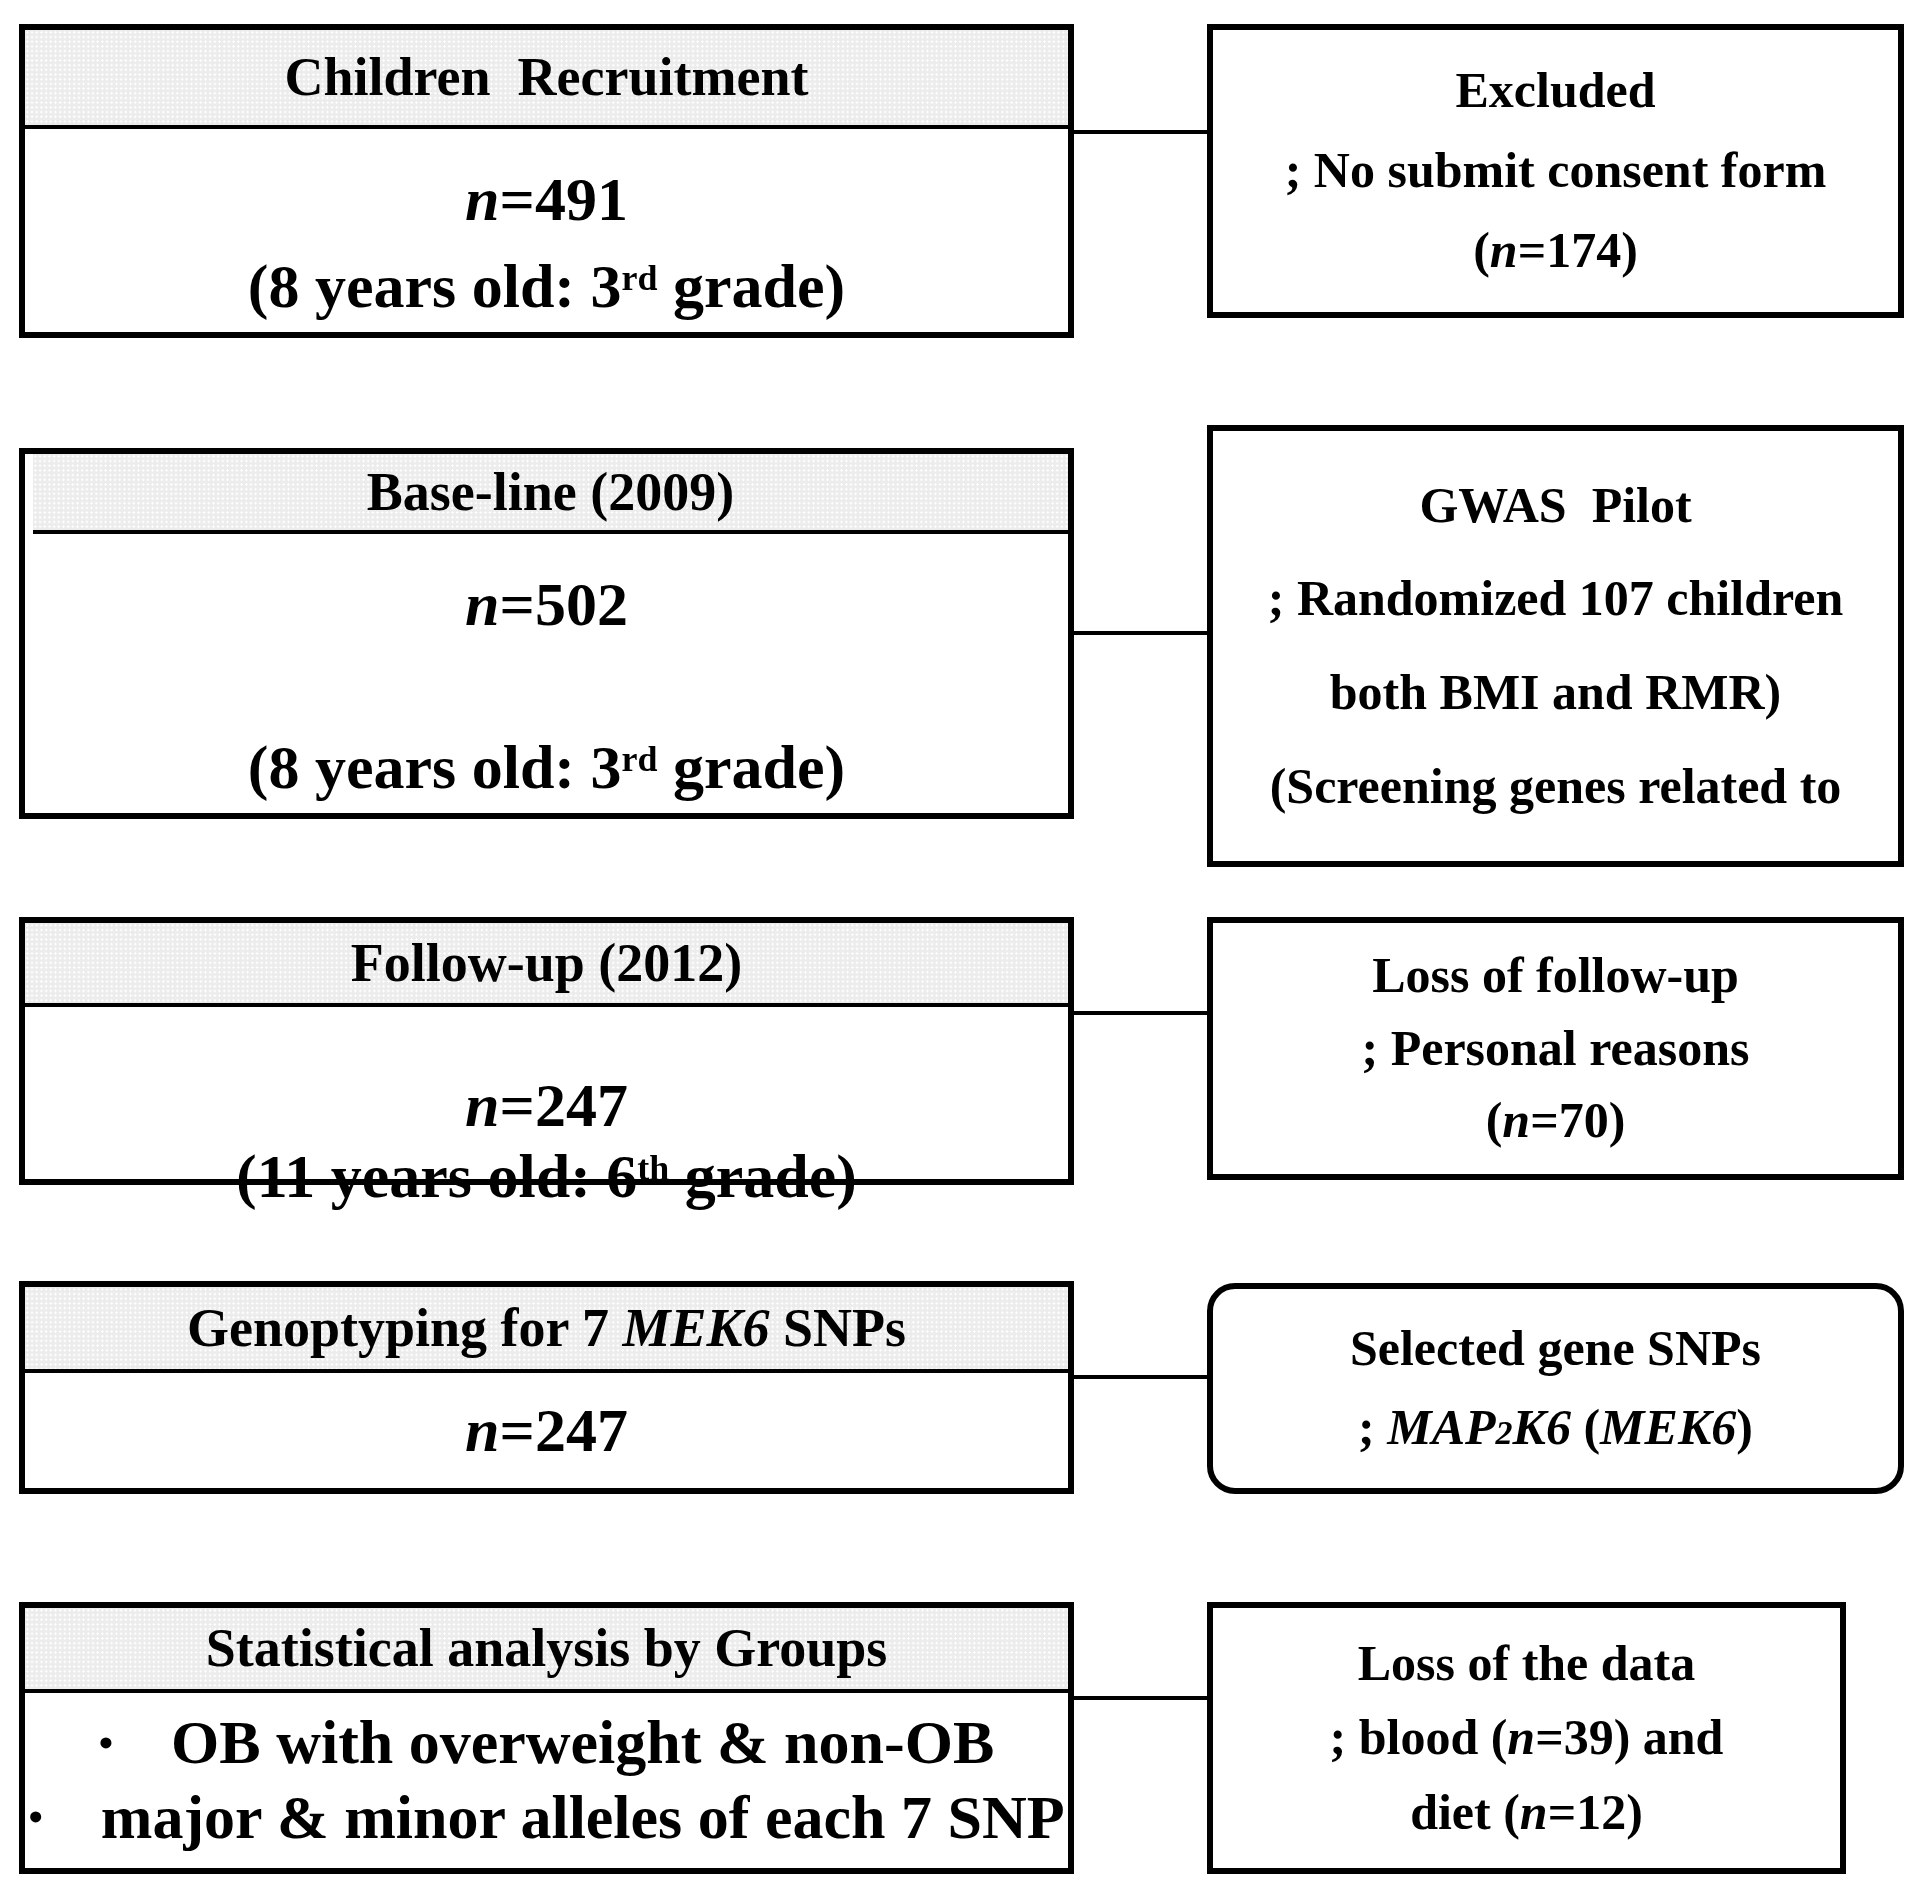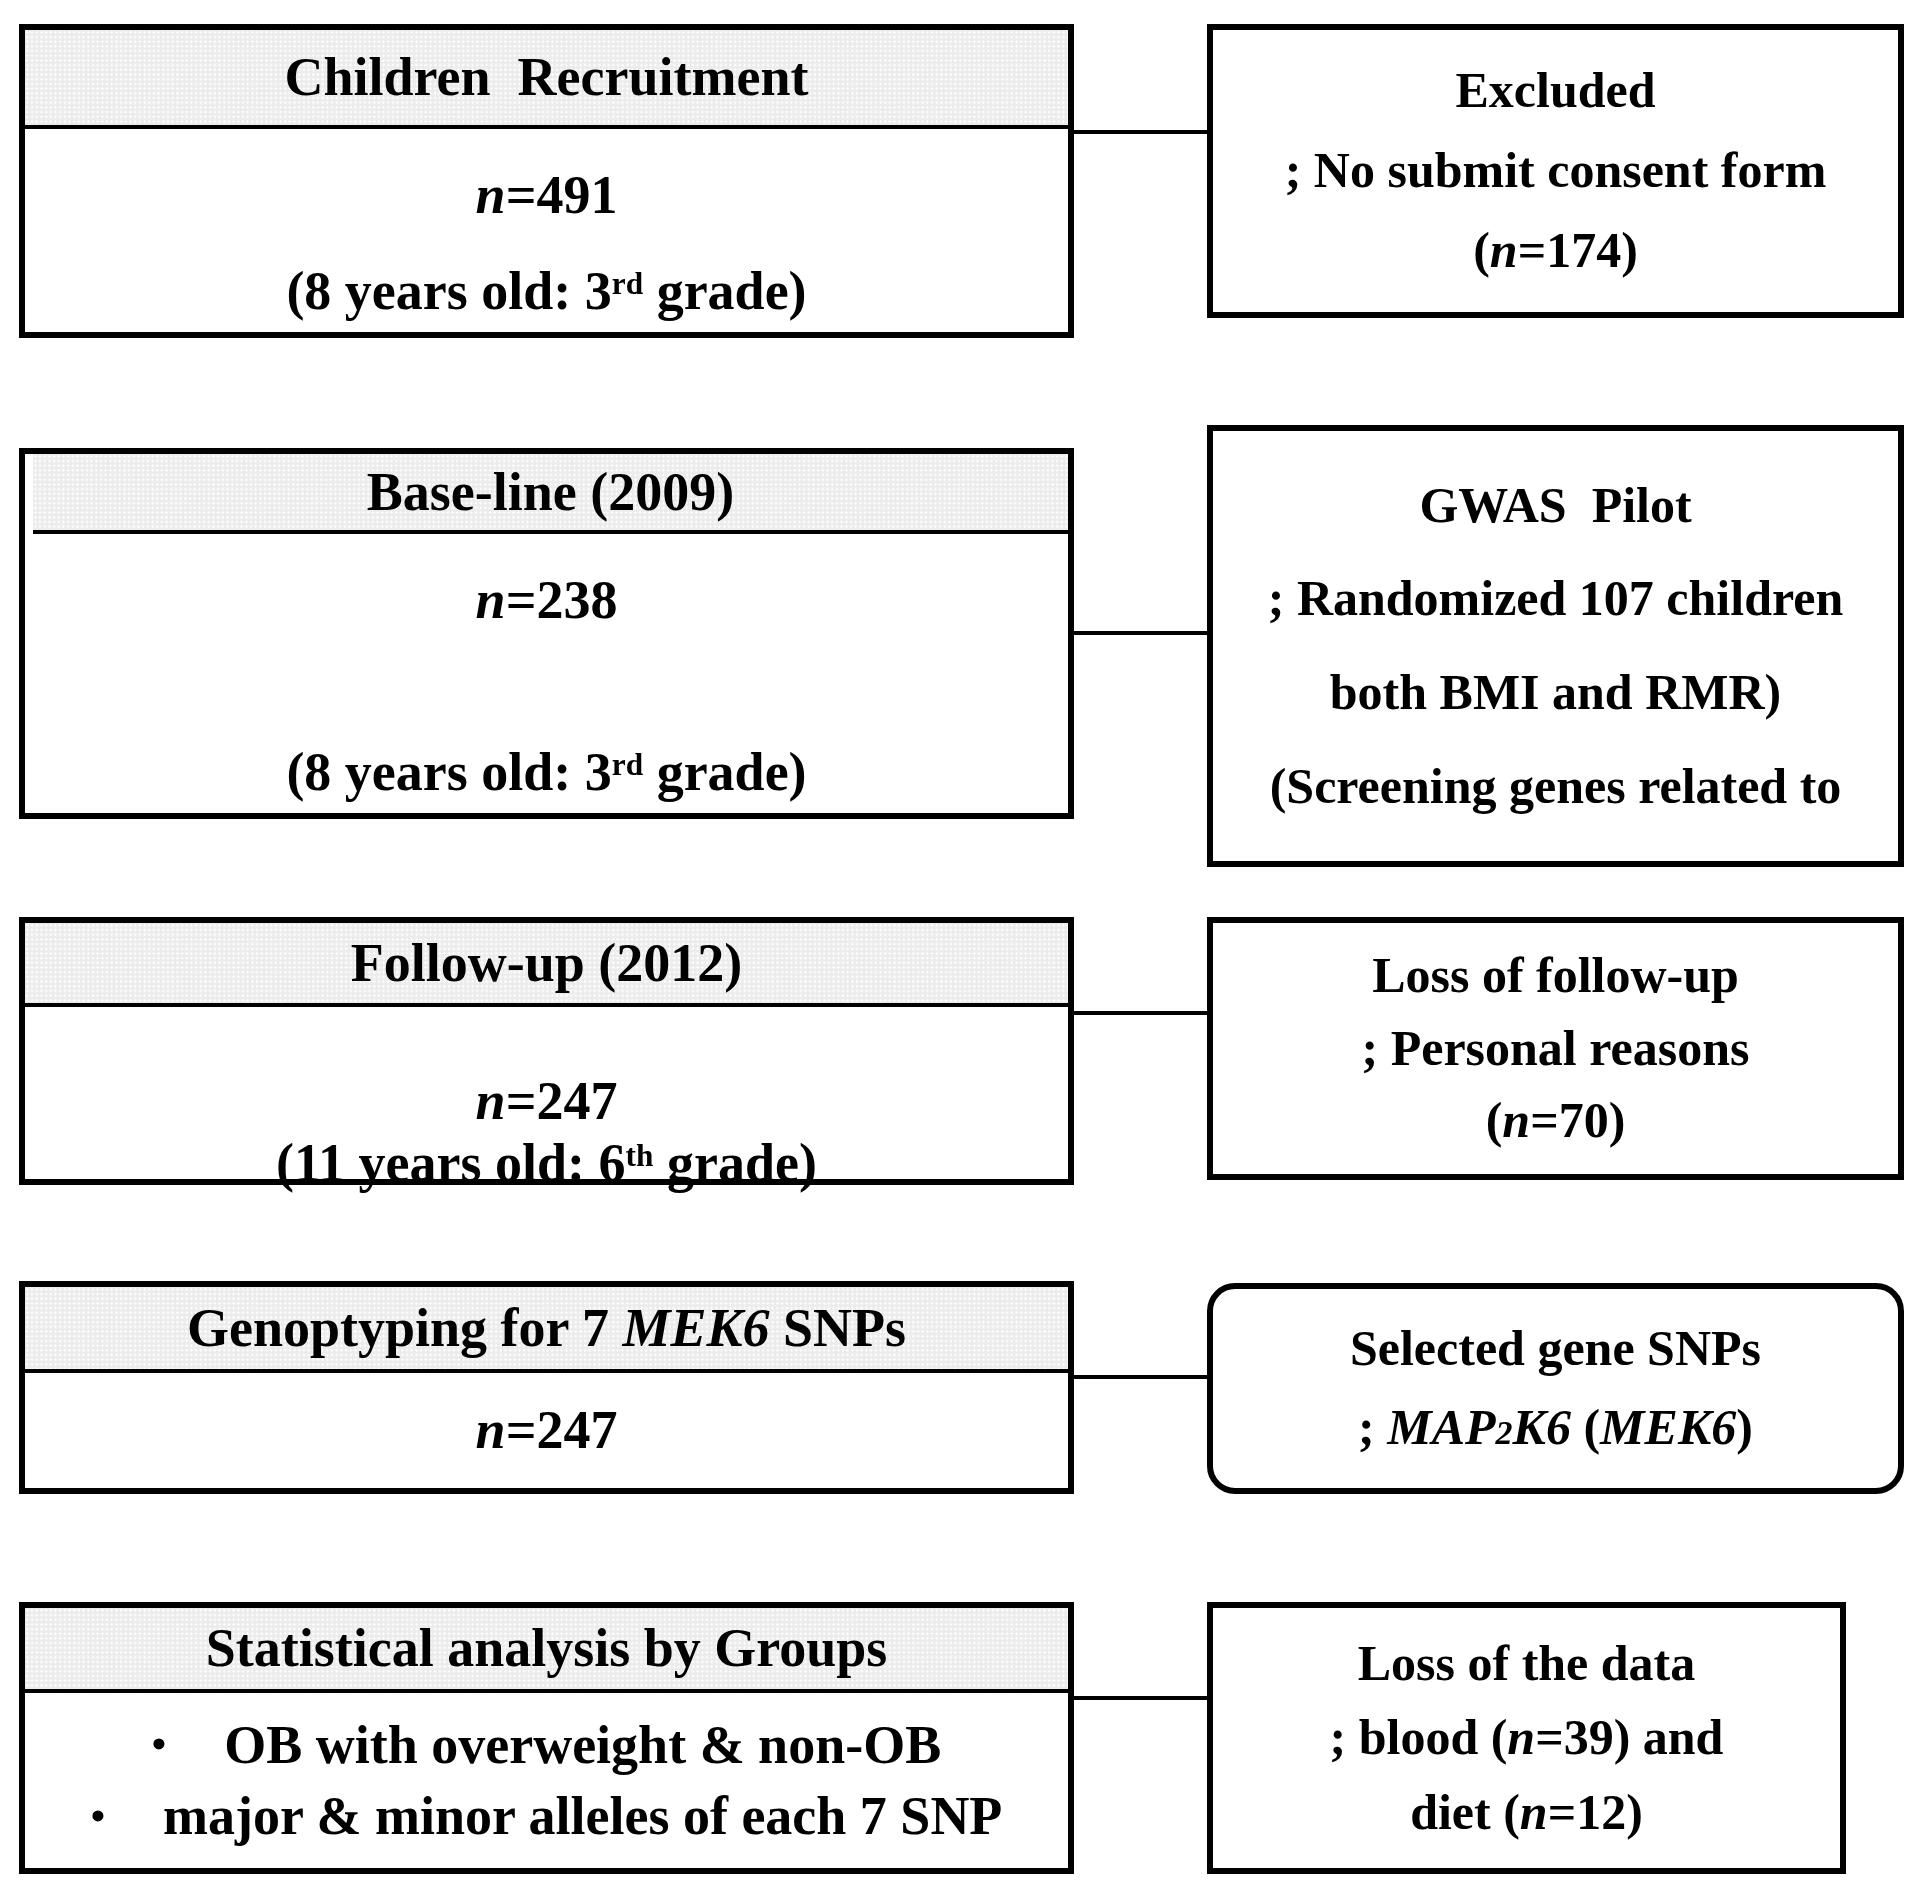--- a/index.html
+++ b/index.html
@@ -49,21 +49,21 @@
   .bdy.single{justify-content:center;padding:0;}
   .bdy.bullets{justify-content:space-evenly;padding:10.8px 0;}
   .note{
     justify-content:space-evenly;
     align-items:center;
     padding:9.5px 0;
   }
   .line{
     white-space:nowrap;
     font-weight:bold;
-    font-size:54px;
+    font-size:62px;
     line-height:1.15;
     letter-spacing:0px;
   }
   .rline{font-size:50px;}
   .hline{font-size:54px;}
   .i{font-style:italic;}
   .sup{font-size:.58em;position:relative;top:-.48em;}
   .small{font-size:.68em;}
   .bullet-row{
     display:flex;
@@ -124,21 +124,21 @@
     <span class="line rline"><span>Excluded</span></span>
     <span class="line rline"><span>; No submit consent form</span></span>
     <span class="line rline"><span>(</span><span class="i">n</span><span>=174)</span></span>
   </div>
 
   <div class="box b2l">
     <div class="hdr">
       <span class="line hline"><span>Base-line (2009)</span></span>
     </div>
     <div class="bdy">
-      <span class="line"><span class="i">n</span><span>=238</span></span>
+      <span class="line"><span class="i">n</span><span>=502</span></span>
       <span class="line"><span>(8 years old: 3</span><span class="sup">rd</span><span> grade)</span></span>
     </div>
   </div>
   <div class="connector cx2"></div>
   <div class="box note b2r">
     <span class="line rline"><span>GWAS&nbsp; Pilot</span></span>
     <span class="line rline"><span>; Randomized 107 children</span></span>
     <span class="line rline"><span>both BMI and RMR)</span></span>
     <span class="line rline"><span>(Screening genes related to</span></span>
   </div>

